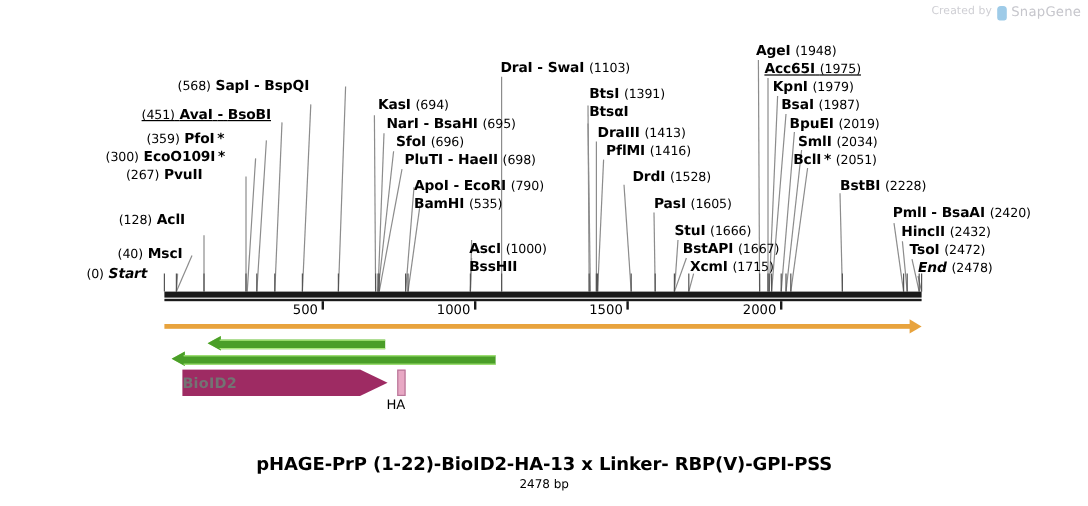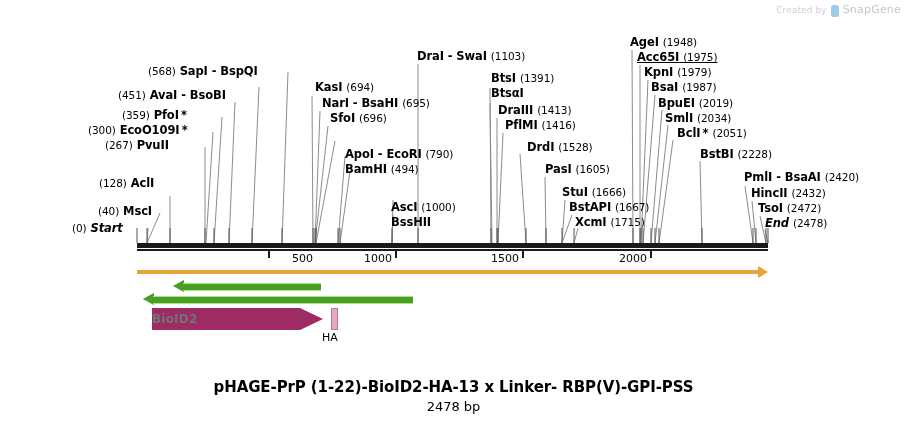--- a/index.html
+++ b/index.html
@@ -241,21 +241,21 @@
     text-align: center;
   }
   #plasmid-title {
     font-size: 15px;
     font-weight: bold;
     color: #000000;
     letter-spacing: -0.1px;
   }
   #plasmid-size {
     margin-top: 3px;
-    font-size: 13px;
+    font-size: 10px;
     color: #000000;
   }
 </style>
 </head>
 <body>
 
 <div id="watermark">
   <span>Created by</span>
   <span class="sg-logo"></span>
   <span class="sg-name">SnapGene</span>
@@ -377,21 +377,21 @@
   <div class="enz-label" style="left:88px; top:123px;">
     <span class="pos">(300)</span>
     <span>EcoO109I</span><span> *</span>
   </div>
 
   <div class="enz-label" style="left:122px; top:108px;">
     <span class="pos">(359)</span>
     <span>PfoI</span><span> *</span>
   </div>
 
-  <div class="enz-label" style="left:118px; top:88px;">
+  <div class="enz-label" style="left:118px; top:88px;text-decoration:underline;">
     <span class="pos">(451)</span>
     <span>AvaI</span>
     <span class="dash">-</span>
     <span>BsoBI</span>
   </div>
 
   <div class="enz-label" style="left:148px; top:64px;">
     <span class="pos">(568)</span>
     <span>SapI</span>
     <span class="dash">-</span>
@@ -408,31 +408,37 @@
     <span class="dash">-</span>
     <span>BsaHI</span>
     <span class="pos">(695)</span>
   </div>
 
   <div class="enz-label" style="left:330px; top:111px;">
     <span>SfoI</span>
     <span class="pos">(696)</span>
   </div>
 
+  <div class="enz-label" style="left:337px; top:126px;">
+    <span>PluTI</span>
+    <span class="dash">-</span>
+    <span>HaeII</span>
+    <span class="pos">(698)</span>
+  </div>
 
   <div class="enz-label" style="left:345px; top:147px;">
     <span>ApoI</span>
     <span class="dash">-</span>
     <span>EcoRI</span>
     <span class="pos">(790)</span>
   </div>
 
   <div class="enz-label" style="left:345px; top:162px;">
     <span>BamHI</span>
-    <span class="pos">(494)</span>
+    <span class="pos">(535)</span>
   </div>
 
   <div class="enz-label" style="left:391px; top:200px;">
     <span>AscI</span>
     <span class="pos">(1000)</span>
   </div>
 
   <div class="enz-label" style="left:391px; top:215px;">
     <span>BssHII</span>
   </div>
@@ -511,21 +517,21 @@
   <div class="enz-label" style="left:658px; top:96px;">
     <span>BpuEI</span>
     <span class="pos">(2019)</span>
   </div>
 
   <div class="enz-label" style="left:665px; top:111px;">
     <span>SmlI</span>
     <span class="pos">(2034)</span>
   </div>
 
-  <div class="enz-label" style="left:677px; top:126px;">
+  <div class="enz-label" style="left:661px; top:126px;">
     <span>BclI</span><span> *</span>
     <span class="pos">(2051)</span>
   </div>
 
   <div class="enz-label" style="left:700px; top:147px;">
     <span>BstBI</span>
     <span class="pos">(2228)</span>
   </div>
 
   <div class="enz-label" style="left:744px; top:170px;">
@@ -547,21 +553,21 @@
 
   <div class="enz-label italic" style="left:765px; top:216px;">
     <span>End</span>
     <span class="pos" style="font-style:normal;">(2478)</span>
   </div>
 
   <div id="backbone"></div>
   <div id="backbone-under"></div>
 
   <div class="ruler-tick" style="left:268px;"></div>
-  <div class="ruler-num" style="left:268px;margin-left:48px;">500</div>
+  <div class="ruler-num" style="left:268px;">500</div>
 
   <div class="ruler-tick" style="left:395px;"></div>
   <div class="ruler-num" style="left:395px;">1000</div>
 
   <div class="ruler-tick" style="left:522px;"></div>
   <div class="ruler-num" style="left:522px;">1500</div>
 
   <div class="ruler-tick" style="left:650px;"></div>
   <div class="ruler-num" style="left:650px;">2000</div>
 

